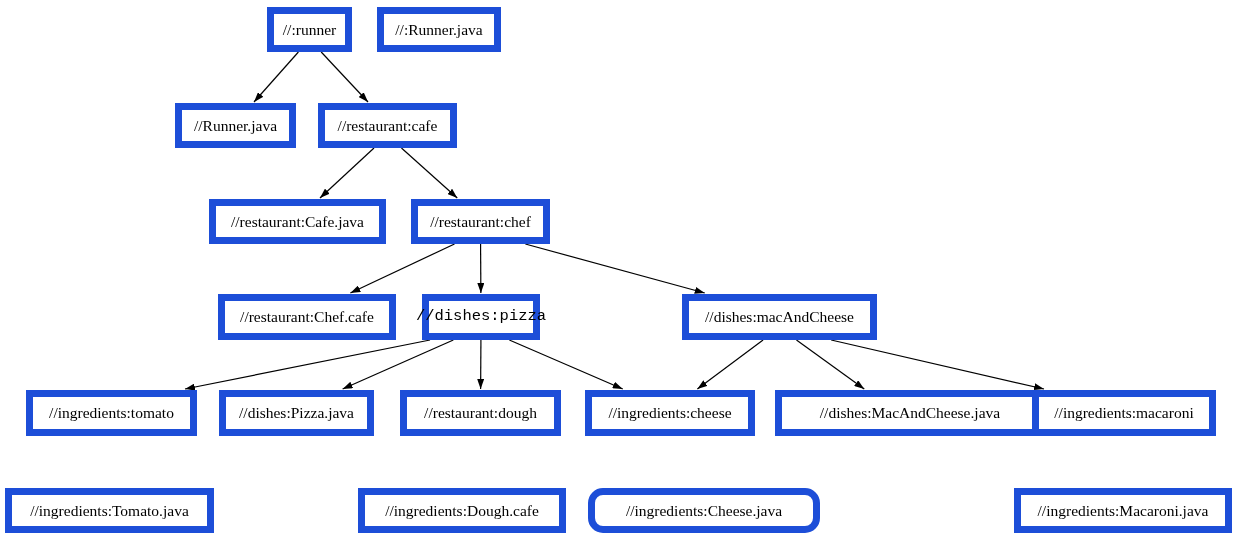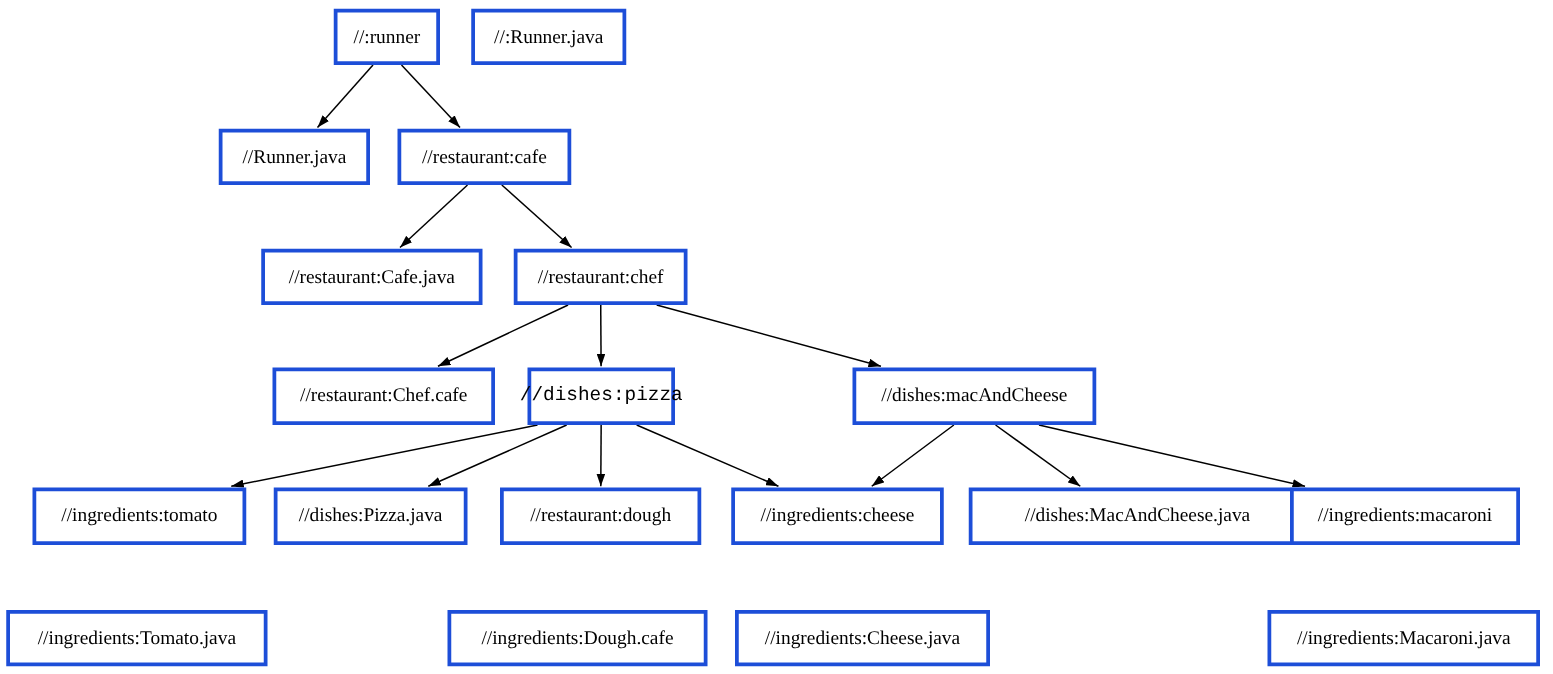--- a/index.html
+++ b/index.html
@@ -18,21 +18,21 @@
   #edges-svg {
     position: absolute;
     left: 0;
     top: 0;
     width: 1242px;
     height: 539px;
   }
   .graph-node {
     position: absolute;
     box-sizing: border-box;
-    border: 3px solid #1d4ed8;
+    border: 7px solid #1d4ed8;
     background: #ffffff;
     color: #000000;
     display: flex;
     align-items: center;
     justify-content: center;
     font-size: 15.5px;
     line-height: 1;
     white-space: nowrap;
   }
 </style>
@@ -74,16 +74,16 @@
       <div class="graph-node" style="left: 422px; top: 294px; width: 118px; height: 46px; font-family: Liberation Mono, monospace;">//dishes:pizza</div>
       <div class="graph-node" style="left: 682px; top: 294px; width: 195px; height: 46px;">//dishes:macAndCheese</div>
       <div class="graph-node" style="left: 26px; top: 390px; width: 171px; height: 46px;">//ingredients:tomato</div>
       <div class="graph-node" style="left: 219px; top: 390px; width: 155px; height: 46px;">//dishes:Pizza.java</div>
       <div class="graph-node" style="left: 400px; top: 390px; width: 161px; height: 46px;">//restaurant:dough</div>
       <div class="graph-node" style="left: 585px; top: 390px; width: 170px; height: 46px;">//ingredients:cheese</div>
       <div class="graph-node" style="left: 775px; top: 390px; width: 270px; height: 46px;">//dishes:MacAndCheese.java</div>
       <div class="graph-node" style="left: 1032px; top: 390px; width: 184px; height: 46px;">//ingredients:macaroni</div>
       <div class="graph-node" style="left: 5px; top: 488px; width: 209px; height: 45px;">//ingredients:Tomato.java</div>
       <div class="graph-node" style="left: 358px; top: 488px; width: 208px; height: 45px;">//ingredients:Dough.cafe</div>
-      <div class="graph-node" style="left: 588px; top: 488px; width: 204px; height: 45px;">//ingredients:Cheese.java</div>
+      <div class="graph-node" style="left: 588px; top: 488px; width: 232px; height: 45px; border-radius: 15px;">//ingredients:Cheese.java</div>
       <div class="graph-node" style="left: 1014px; top: 488px; width: 218px; height: 45px;">//ingredients:Macaroni.java</div>
     </div>
 </div>
 
 </body></html>

